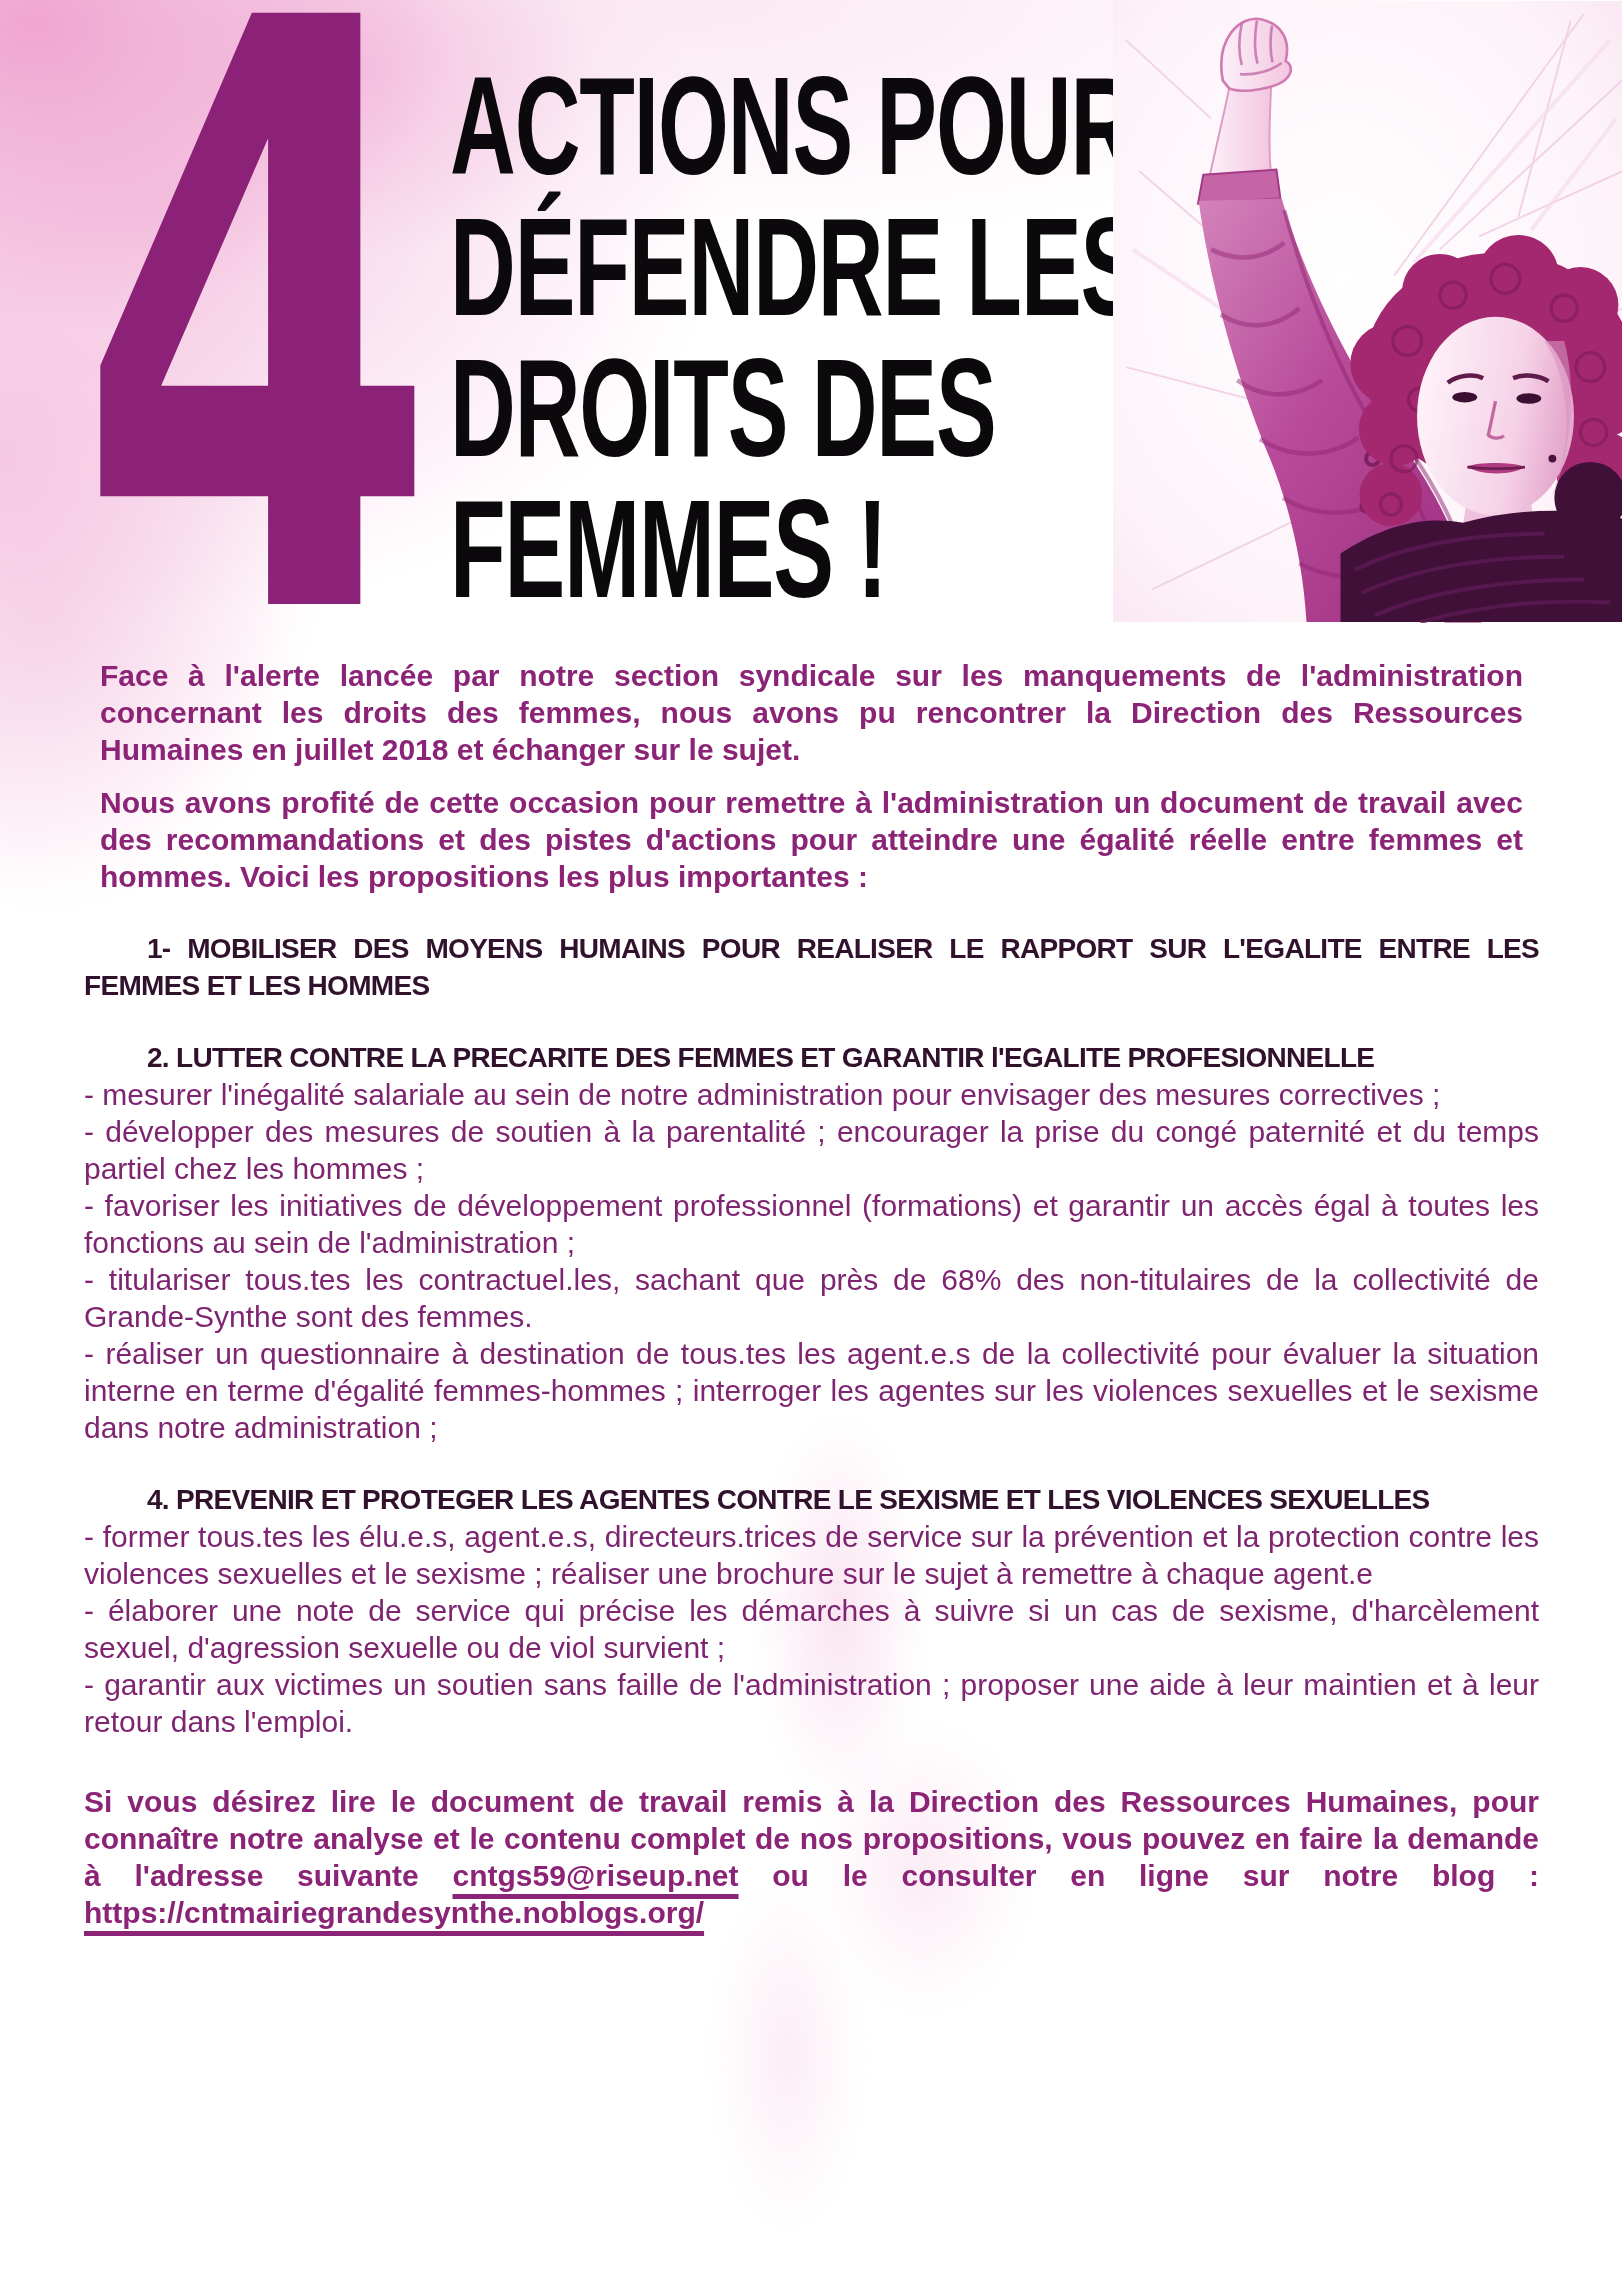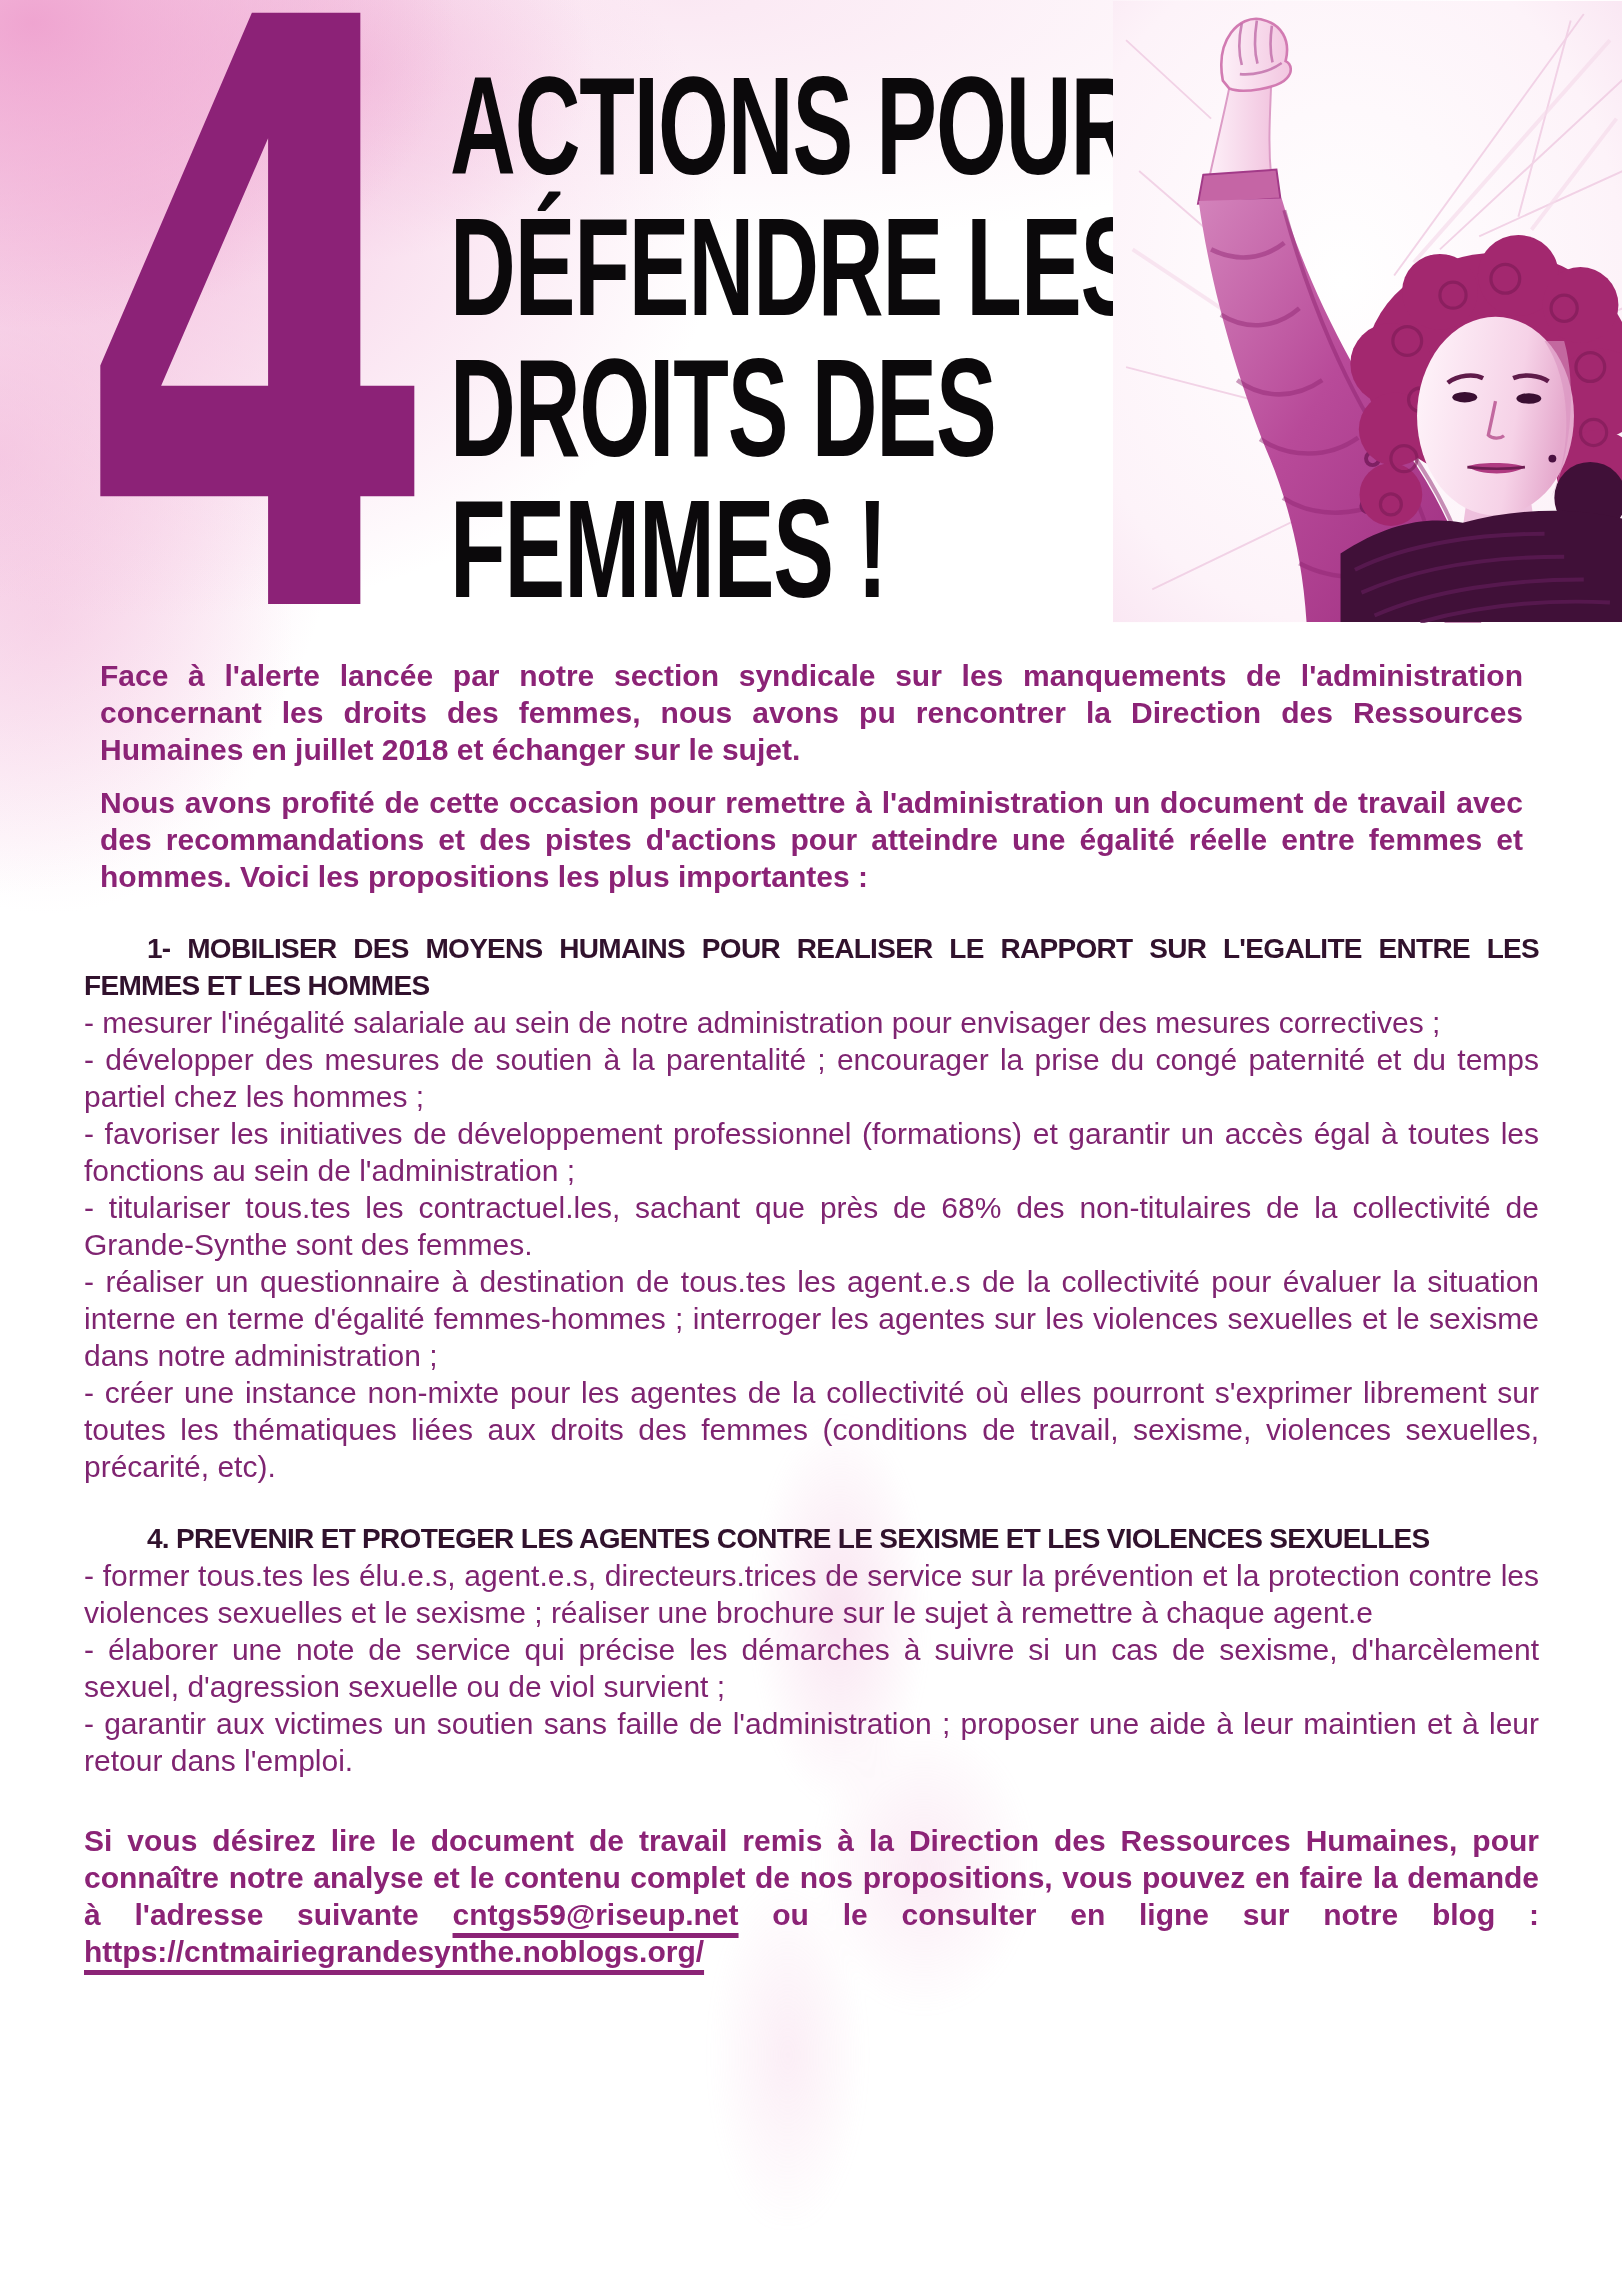--- a/index.html
+++ b/index.html
@@ -224,29 +224,29 @@
   <main class="content">
 
     <p class="intro">Face à l'alerte lancée par notre section syndicale sur les manquements de l'administration concernant les droits des femmes, nous avons pu rencontrer la Direction des Ressources Humaines en juillet 2018 et échanger sur le sujet.</p>
     <p class="intro">Nous avons profité de cette occasion pour remettre à l'administration un document de travail avec des recommandations et des pistes d'actions pour atteindre une égalité réelle entre femmes et hommes. Voici les propositions les plus importantes :</p>
 
     <section>
       <h2 class="sec-h">1- MOBILISER DES MOYENS HUMAINS POUR REALISER LE RAPPORT SUR L'EGALITE ENTRE LES FEMMES ET LES HOMMES</h2>
     </section>
 
     <section>
+      <h2 class="sec-h">2. LUTTER CONTRE LA PRECARITE DES FEMMES ET GARANTIR l'EGALITE PROFESIONNELLE</h2>
       <p class="item">- mesurer l'inégalité salariale au sein de notre administration pour envisager des mesures correctives ;</p>
       <p class="item">- développer des mesures de soutien à la parentalité ; encourager la prise du congé paternité et du temps partiel chez les hommes ;</p>
       <p class="item">- favoriser les initiatives de développement professionnel (formations) et garantir un accès égal à toutes les fonctions au sein de l'administration ;</p>
       <p class="item">- titulariser tous.tes les contractuel.les, sachant que près de 68% des non-titulaires de la collectivité de Grande-Synthe sont des femmes.</p>
     </section>
 
     <section>
       <p class="item">- réaliser un questionnaire à destination de tous.tes les agent.e.s de la collectivité pour évaluer la situation interne en terme d'égalité femmes-hommes ; interroger les agentes sur les violences sexuelles et le sexisme dans notre administration ;</p>
-      <p class="item">- créer une instance non-mixte pour les agentes de la collectivité où elles pourront s'exprimer librement sur toutes les thématiques liées aux droits des femmes (conditions de travail, sexisme, violences sexuelles, précarité, etc).</p>
     </section>
 
     <section>
       <h2 class="sec-h">4. PREVENIR ET PROTEGER LES AGENTES CONTRE LE SEXISME ET LES VIOLENCES SEXUELLES</h2>
       <p class="item">- former tous.tes les élu.e.s, agent.e.s, directeurs.trices de service sur la prévention et la protection contre les violences sexuelles et le sexisme ; réaliser une brochure sur le sujet à remettre à chaque agent.e</p>
       <p class="item">- élaborer une note de service qui précise les démarches à suivre si un cas de sexisme, d'harcèlement sexuel, d'agression sexuelle ou de viol survient ;</p>
       <p class="item">- garantir aux victimes un soutien sans faille de l'administration ; proposer une aide à leur maintien et à leur retour dans l'emploi.</p>
     </section>
 
     <p class="footer-note"><span>Si vous désirez lire le document de travail remis à la Direction des Ressources Humaines, pour connaître notre analyse et le contenu complet de nos propositions, vous pouvez en faire la demande à l'adresse suivante </span><a class="link">cntgs59@riseup.net</a><span> ou le consulter en ligne sur notre blog : </span><a class="link">https://cntmairiegrandesynthe.noblogs.org/</a></p>

